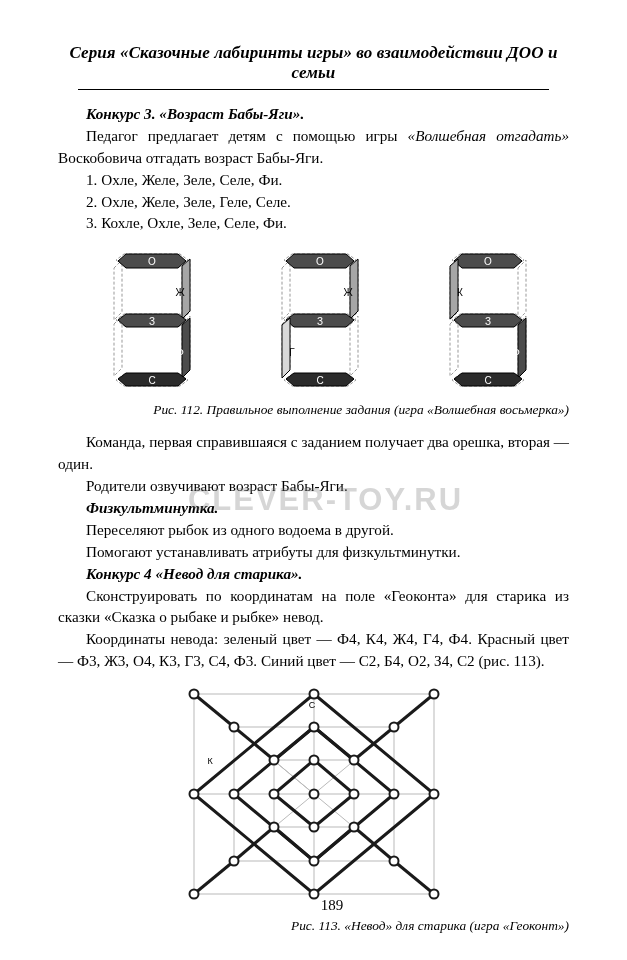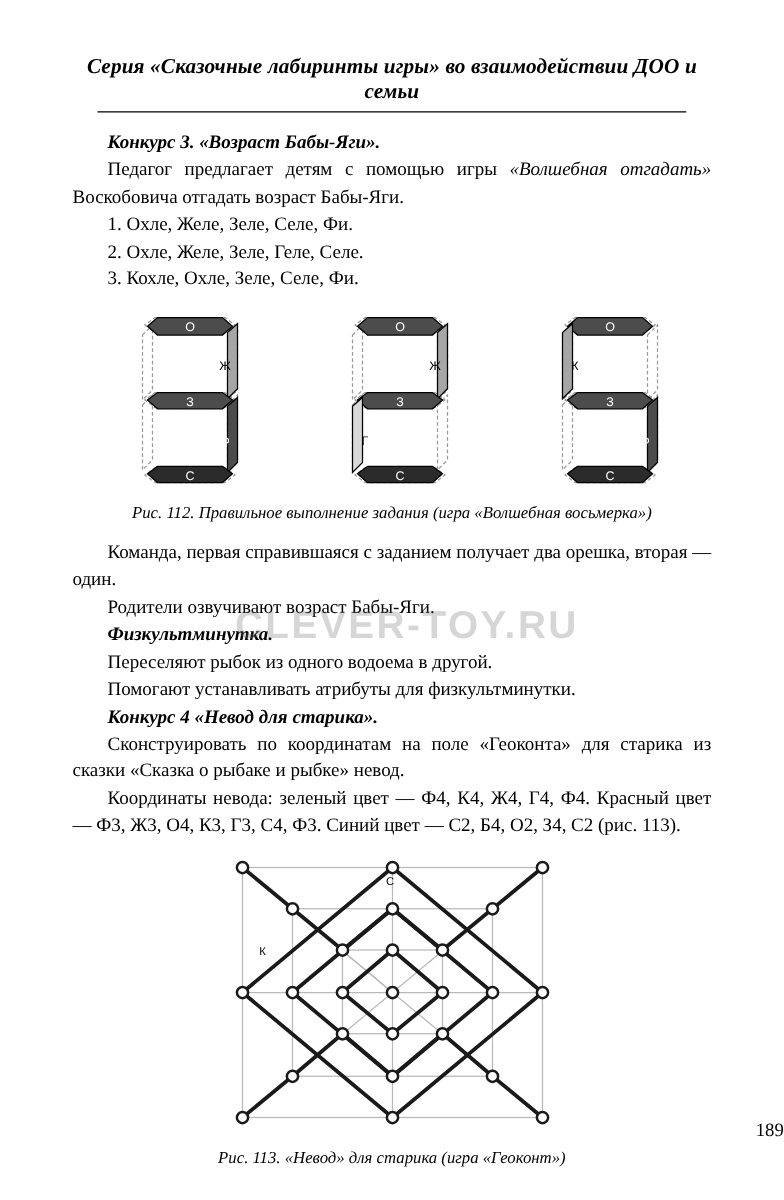--- a/index.html
+++ b/index.html
@@ -52,21 +52,21 @@
   }
   .italic {
     font-style: italic;
   }
   .listline {
     text-indent: 28px;
   }
   .figcaption {
     font-style: italic;
     font-size: 13.4px;
-    text-align: center;
+    text-align: right;
     margin-top: 10px;
   }
   
   .seg-figure {
     margin-top: 18px;
     height: 140px;
     position: relative;
   }
   .digit {
     position: absolute;
@@ -107,21 +107,21 @@
     color: rgba(120,120,120,0.30);
     pointer-events: none;
     user-select: none;
     padding-left: 24px;
   }
   .pagenum {
     position: absolute;
     bottom: 46px;
     left: 0;
     right: 0;
-    text-align: right;
+    text-align: center;
     font-size: 15px;
     padding-left: 37px;
   }
 </style>
 </head>
 <body>
 
 <div class="page">
 
   <div class="running-head">Серия «Сказочные лабиринты игры» во взаимодействии ДОО и семьи</div>

